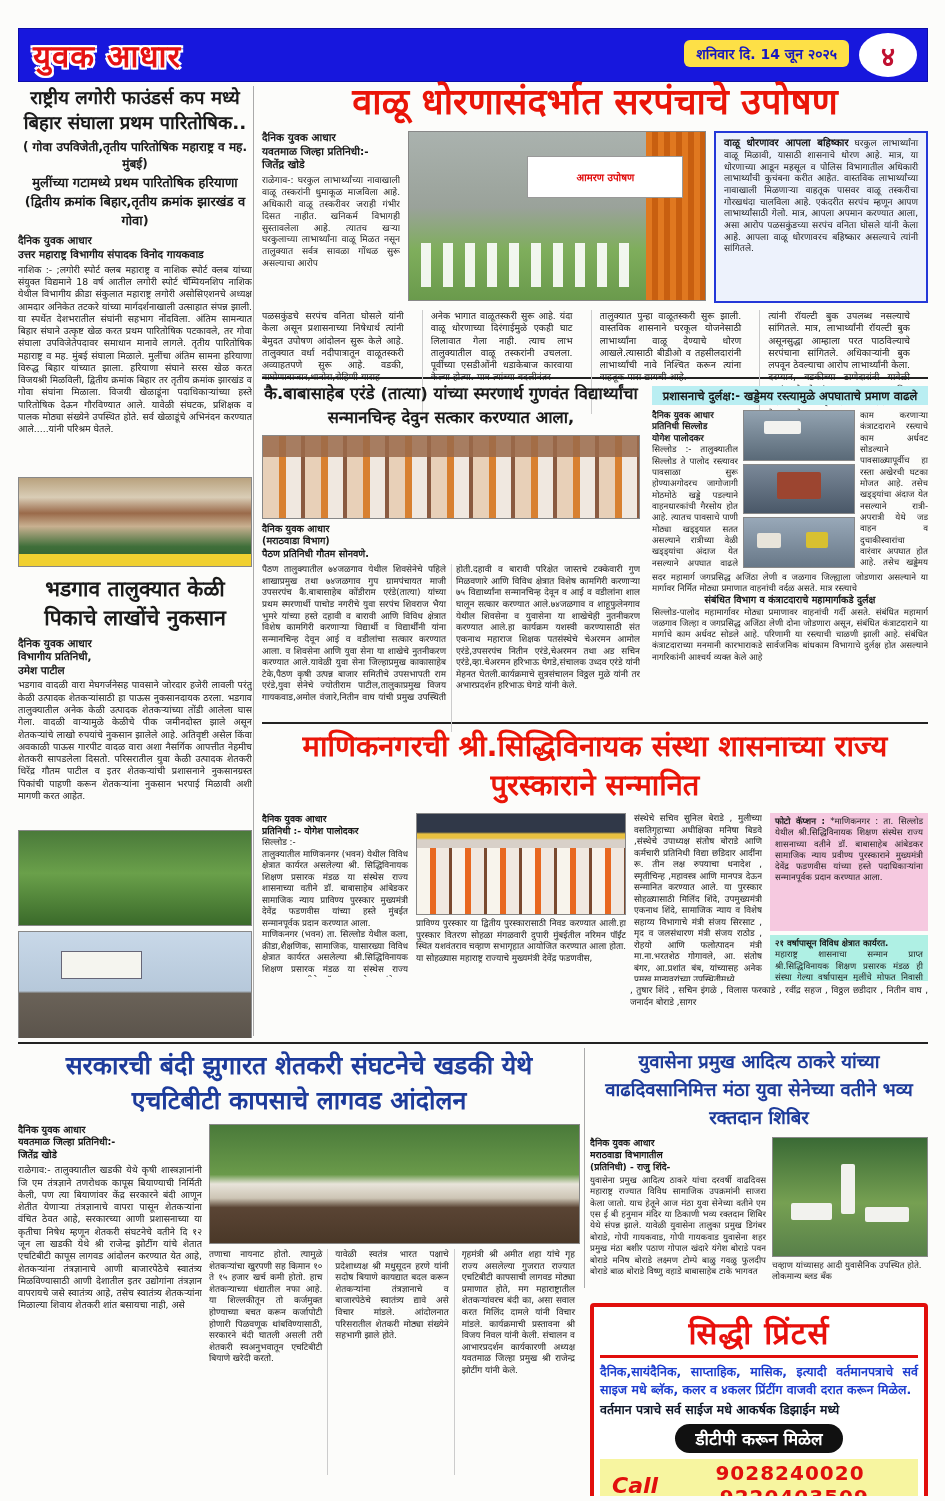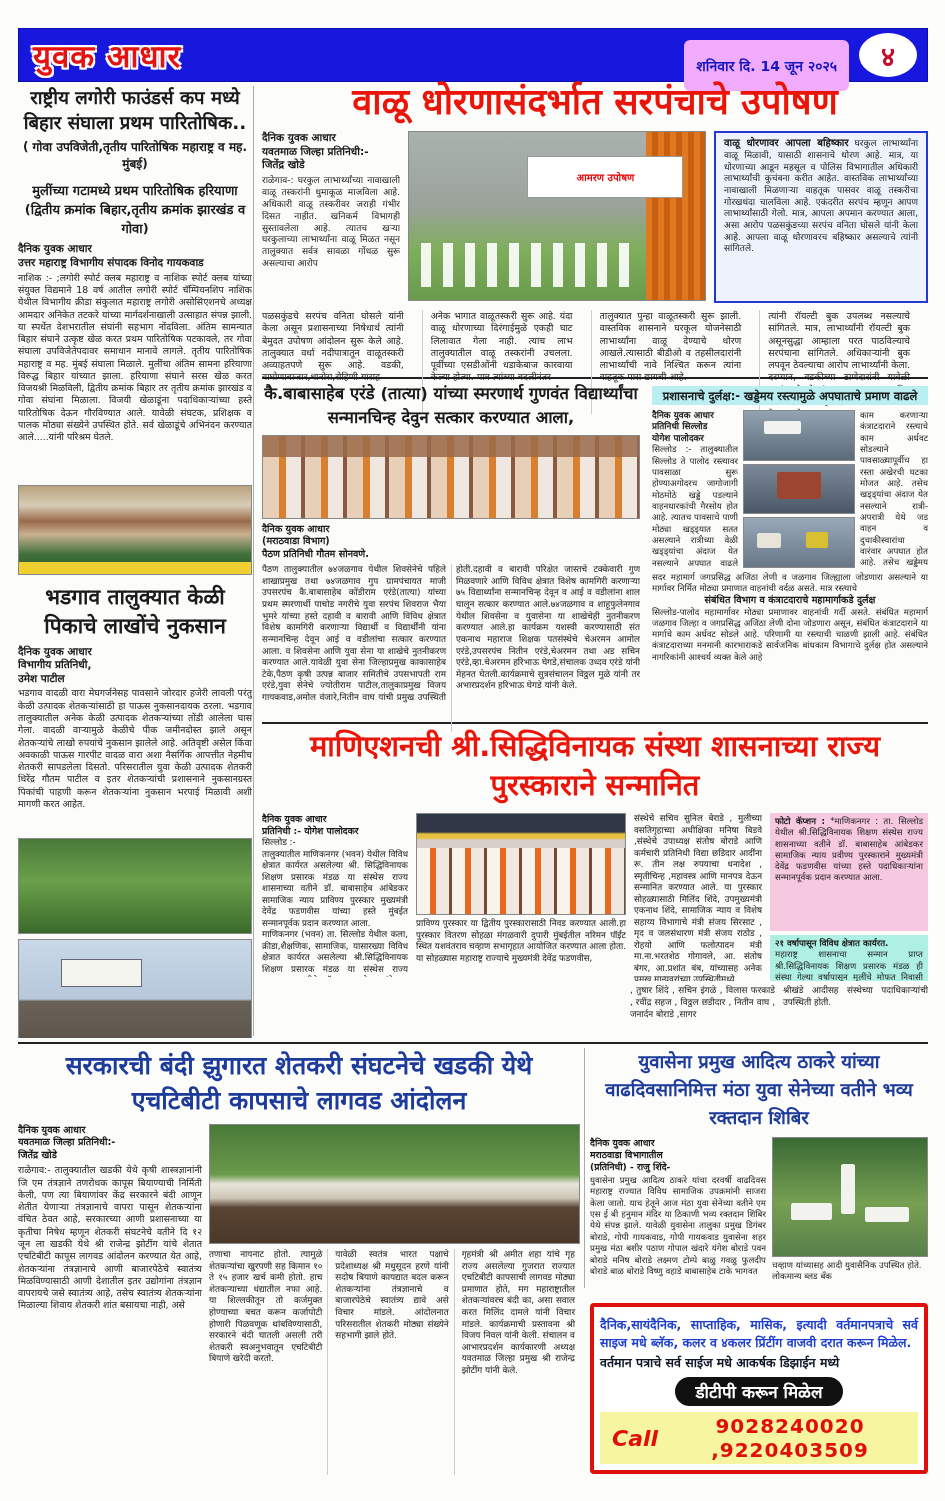--- a/index.html
+++ b/index.html
@@ -3,35 +3,35 @@
 <meta charset="utf-8">
 <style>
   html,body{margin:0;padding:0;background:#e8e8e8;}
   .page{position:relative;width:945px;height:1501px;background:#fcfcfa;overflow:hidden;
         font-family:"DejaVu Sans",sans-serif;color:#1a1a1a;}
   
   .mast{position:absolute;left:18px;top:28px;width:908px;height:52px;background:#1717dd;
         border:1px solid #0d0da8;display:flex;align-items:center;}
   .logo{font-size:31px;font-weight:bold;color:#e51212;margin-left:14px;letter-spacing:1px;
         text-shadow:-2px -2px 0 #fff,2px -2px 0 #fff,-2px 2px 0 #fff,2px 2px 0 #fff,0 2px 0 #fff,0 -2px 0 #fff;}
-  .mdate{position:absolute;right:78px;top:11px;background:#f0abfc;color:#1717c0;font-weight:bold;
-         font-size:14px;padding:16px 12px;border-radius:6px;}
+  .mdate{position:absolute;right:78px;top:11px;background:#fde047;color:#1717c0;font-weight:bold;
+         font-size:14px;padding:4px 12px;border-radius:6px;}
   .mpage{position:absolute;right:10px;top:4px;width:58px;height:44px;background:#fff;border-radius:50%;
          display:flex;align-items:center;justify-content:center;font-size:27px;font-weight:bold;color:#c01030;}
   
   .byl{font-weight:bold;font-size:10.5px;line-height:1.3;white-space:pre-line;}
   .bod{font-size:9.3px;line-height:1.32;text-align:justify;overflow:hidden;}
   .ph{position:relative;overflow:hidden;border:1px solid #888;}
   .sep-h{position:absolute;background:#222;}
   .sep-v{position:absolute;background:#aaa;width:1px;}
   
   #leftcol{position:absolute;left:18px;top:86px;width:234px;height:952px;overflow:hidden;}
   .lag-h{font-size:18.5px;font-weight:bold;text-align:center;line-height:1.35;}
   .lag-s1{font-size:12px;font-weight:bold;text-align:center;margin-top:2px;}
-  .lag-s2{font-size:13px;font-weight:bold;text-align:center;line-height:1.45;margin-top:10px;}
+  .lag-s2{font-size:13px;font-weight:bold;text-align:center;line-height:1.45;margin-top:2px;}
   .bhad-h{font-size:21px;font-weight:bold;text-align:center;line-height:1.4;margin-top:8px;}
   
   #maintop{position:absolute;left:262px;top:80px;width:666px;}
   .sand-h{font-size:36px;font-weight:bold;color:#ea1508;text-align:center;line-height:1.2;}
   .mrow{display:flex;gap:8px;margin-top:8px;}
   .m-byl{width:138px;}
   .bluebox{flex:1;border:2px solid #2438d8;background:#edf2fc;padding:3px 8px;font-size:9px;line-height:1.3;text-align:justify;overflow:hidden;}
   .bluebox b{font-size:10px;}
   .cols5{display:flex;gap:8px;margin-top:7px;height:104px;overflow:hidden;}
   .cols5 .bod{flex:1;border-right:1px solid #ccc;padding-right:18px;}
@@ -220,21 +220,21 @@
       </div>
       <div class="sbot">
         <span>सदर महामार्ग जगप्रसिद्ध अजिंठा लेणी व जळगाव जिल्ह्याला जोडणारा असल्याने या मार्गावर निर्मित मोठ्या प्रमाणात वाहनांची वर्दळ असते. मात्र रस्त्याचे</span>
         <b>संबंधित विभाग व कंत्राटदाराचे महामार्गाकडे दुर्लक्ष</b>
         <span>सिल्लोड-पालोद महामार्गावर मोठ्या प्रमाणावर वाहनांची गर्दी असते. संबंधित महामार्ग जळगाव जिल्हा व जगप्रसिद्ध अजिंठा लेणी दोना जोडणारा असून, संबंधित कंत्राटदाराने या मार्गाचे काम अर्धवट सोडले आहे. परिणामी या रस्त्याची चाळणी झाली आहे. संबंधित कंत्राटदाराच्या मनमानी कारभाराकडे सार्वजनिक बांधकाम विभागाचे दुर्लक्ष होत असल्याने नागरिकांनी आश्चर्य व्यक्त केले आहे</span>
       </div>
     </div>
   </div>
 
   <div id="band3">
-    <div class="man-h">माणिएशनची श्री.सिद्धिविनायक संस्था शासनाच्या राज्य पुरस्काराने सन्मानित</div>
+    <div class="man-h">माणिकनगरची श्री.सिद्धिविनायक संस्था शासनाच्या राज्य पुरस्काराने सन्मानित</div>
     <div class="m3grid">
       <div class="m3c1">
         <div class="byl" style="font-size:9.2px">दैनिक युवक आधार
 प्रतिनिधी :- योगेश पालोदकर</div>
         <div class="bod" style="white-space:pre-line;height:140px">सिल्लोड :-
 तालुक्यातील माणिकनगर (भवन) येथील विविध क्षेत्रात कार्यरत असलेल्या श्री. सिद्धिविनायक शिक्षण प्रसारक मंडळ या संस्थेस राज्य शासनाच्या वतीने डॉ. बाबासाहेब आंबेडकर सामाजिक न्याय प्राविण्य पुरस्कार मुख्यमंत्री देवेंद्र फडणवीस यांच्या हस्ते मुंबईत सन्मानपूर्वक प्रदान करण्यात आला.
 माणिकनगर (भवन) ता. सिल्लोड येथील कला, क्रीडा,शैक्षणिक, सामाजिक, यासारख्या विविध क्षेत्रात कार्यरत असलेल्या श्री.सिद्धिविनायक शिक्षण प्रसारक मंडळ या संस्थेस राज्य शासनाच्या वतीने डॉ. बाबासाहेब आंबेडकर सामाजिक न्याय</div>
       </div>
       <div class="m3c2">
         <div class="ph ph-manik" style="height:100px">
@@ -249,21 +249,20 @@
           <span>*माणिकनगर : ता. सिल्लोड येथील श्री.सिद्धिविनायक शिक्षण संस्थेस राज्य शासनाच्या वतीने डॉ. बाबासाहेब आंबेडकर सामाजिक न्याय प्रवीण्य पुरस्काराने मुख्यमंत्री देवेंद्र फडणवीस यांच्या हस्ते पदाधिकाऱ्यांना सन्मानपूर्वक प्रदान करण्यात आला.</span>
         </div>
         <div class="cyanbox">
           <b>२१ वर्षापासून विविध क्षेत्रात कार्यरत.</b>
           <span>महाराष्ट्र शासनाचा सन्मान प्राप्त श्री.सिद्धिविनायक शिक्षण प्रसारक मंडळ ही संस्था गेल्या वर्षापासून मुलींचे मोफत निवासी शिक्षणसह शिक्षण ,प्रशिक्षण , प्रबोधन , ग्रंथालयीन , संगणकीय आणि जनजागृती क्षेत्रात कार्यरत असून गेल्या दोन महिन्यापूर्वी शासनाने नियुक्त केलेल्या पथकाद्वारे संस्थेची सखोल चौकशी करून या पुरस्कारासाठी निवड केली हे विशेष.</span>
         </div>
       </div>
     </div>
     <div class="m3tail">
       <div class="bod">, तुषार शिंदे , सचिन इंगळे , विलास फरकाडे , रवींद्र सहज , विठ्ठल छडीदार , नितीन वाघ , जनार्दन बोराडे ,सागर</div>
-      <div class="bod">श्रीखंडे आदीसह संस्थेच्या पदाधिकाऱ्यांची उपस्थिती होती.</div>
     </div>
   </div>
 
   <div id="band4l">
     <div class="ht-h">सरकारची बंदी झुगारत शेतकरी संघटनेचे खडकी येथे एचटिबीटी कापसाचे लागवड आंदोलन</div>
     <div class="htrow">
       <div class="htc1">
         <div class="byl" style="font-size:9.6px">दैनिक युवक आधार
 यवतमाळ जिल्हा प्रतिनिधी:-
 जितेंद्र खोडे</div>
@@ -293,20 +292,21 @@
         <div class="ph ph-rakt" style="height:118px">
           <div class="fig" style="left:12%;top:55%;width:26%;height:14%"></div>
           <div class="fig" style="left:60%;top:58%;width:28%;height:13%"></div>
           <div class="fig" style="left:44%;top:22%;width:9%;height:42%"></div>
         </div>
         <div class="rkcap">चव्हाण यांच्यासह आदी युवासैनिक उपस्थित होते.
 लोकमान्य ब्लड बँक</div>
       </div>
     </div>
     <div class="ad">
+      <div class="ad-title">सिद्धी प्रिंटर्स</div>
       <div class="ad-blue">दैनिक,सायंदैनिक, साप्ताहिक, मासिक, इत्यादी वर्तमानपत्राचे सर्व साइज मधे ब्लॅक, कलर व ४कलर प्रिंटींग वाजवी दरात करून मिळेल.</div>
       <div class="ad-red">वर्तमान पत्राचे सर्व साईज मधे आकर्षक डिझाईन मध्ये</div>
       <div class="ad-pill">डीटीपी करून मिळेल</div>
       <div class="ad-strip">
         <span class="ad-call">Call</span>
         <span class="ad-phone">9028240020 ,9220403509</span>
       </div>
     </div>
   </div>
 

